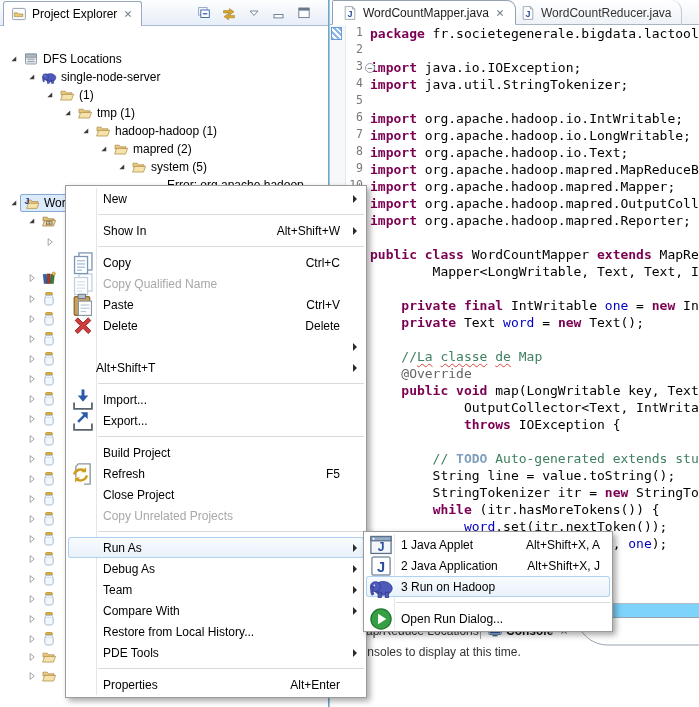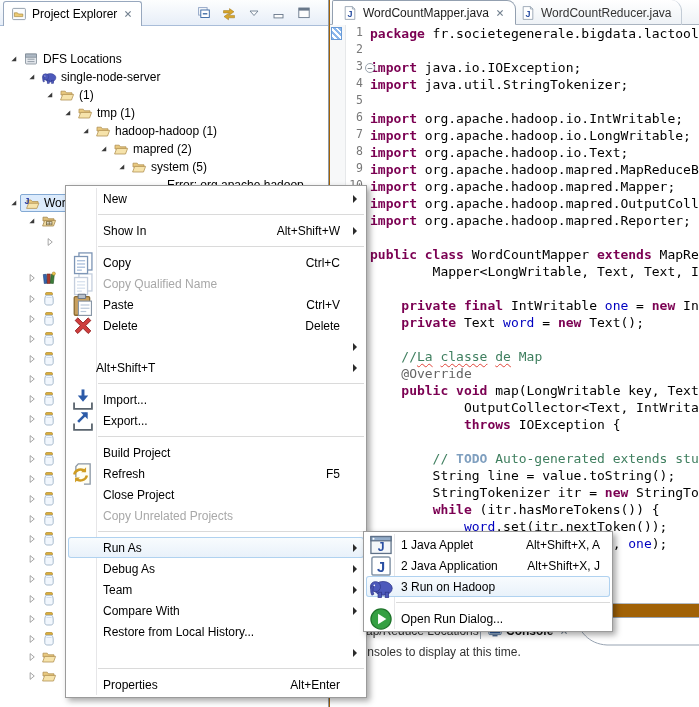--- a/index.html
+++ b/index.html
@@ -1,18 +1,18 @@
 <!DOCTYPE html>
 <html><head>
 <meta charset="utf-8">
 <style>
   *{margin:0;padding:0;box-sizing:border-box}
   html,body{width:699px;height:707px;overflow:hidden}
   body{font-family:"Liberation Sans",sans-serif;font-size:12px;color:#000;background:#fff}
-  #stage{position:relative;width:699px;height:707px;background:#a16207;overflow:hidden}
+  #stage{position:relative;width:699px;height:707px;background:#7dd3fc;overflow:hidden}
   .i16{display:inline-block;width:16px;height:16px;flex:0 0 16px}
   .i16 svg{width:16px;height:16px;display:block}
   .i12{display:inline-block;width:12px;height:12px;flex:0 0 12px}
   .i12 svg{width:12px;height:12px;display:block}
 
   
   #left-panel{position:absolute;left:0;top:0;width:329px;height:707px;background:#fff;border-right:1px solid #8f9cab}
   .view-header{position:absolute;left:0;top:0;right:0;height:26px;background:linear-gradient(#fdfefe,#e7eef8);border-bottom:1px solid #a9bdd9}
   .view-tab{position:absolute;left:3px;top:1px;height:25px;background:#fff;border:1px solid #98a8be;border-bottom:none;border-radius:3px 3px 0 0;display:flex;align-items:center;padding:0 7px;gap:5px;font-size:12px}
   .view-toolbar{position:absolute;left:196px;top:5px;display:flex;gap:9px;align-items:center}
@@ -904,20 +904,21 @@
         <span class="mico"></span>
         <span class="mlab">Compare With</span>
         <span class="marr"></span>
       </div>
       <div class="mitem">
         <span class="mico"></span>
         <span class="mlab">Restore from Local History...</span>
       </div>
       <div class="mitem">
         <span class="mico"></span>
+        <span class="mlab">PDE Tools</span>
         <span class="marr"></span>
       </div>
       <div class="msep"></div>
       <div class="mitem">
         <span class="mico"></span>
         <span class="mlab">Properties</span>
         <span class="msht">Alt+Enter</span>
       </div>
     </div>
   <div id="sub" class="menu">

